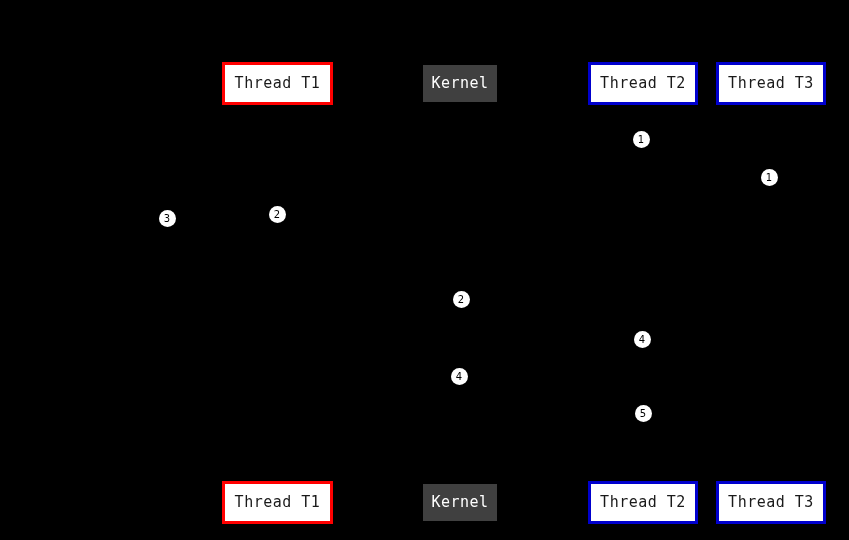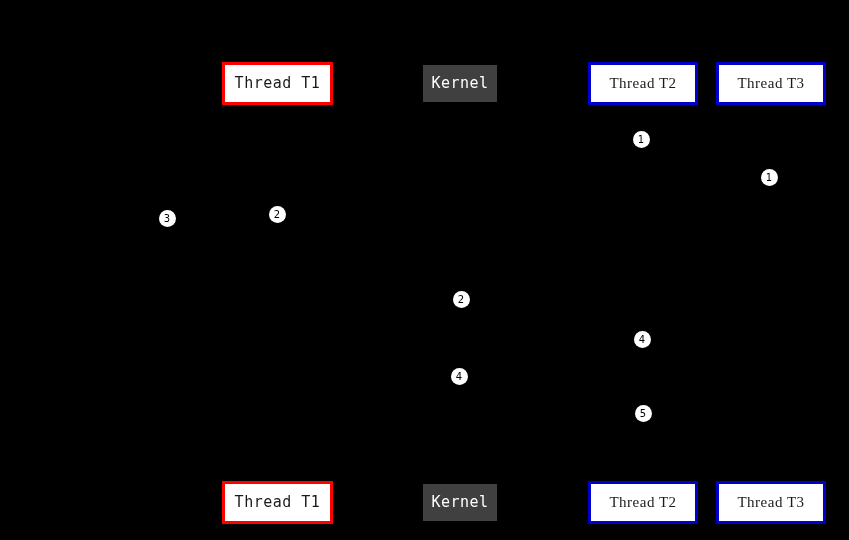--- a/index.html
+++ b/index.html
@@ -39,21 +39,21 @@
     white-space: nowrap;
     line-height: 1;
   }
   .participant.boxed {
     background: #FFFFFF;
     color: #1a1a1a;
     border-style: solid;
     border-width: 3px;
   }
   .participant.red   { border-color: #FF0000; }
-  .participant.blue  { border-color: #0000CD; font-family: Liberation Serif, serif; }
+  .participant.blue  { border-color: #0000CD; }
   .participant.fill-blue {
     background: #404040;
     color: #FFFFFF;
     border: none;
   }
 
   
   .badge {
     position: absolute;
     width: 17px;

